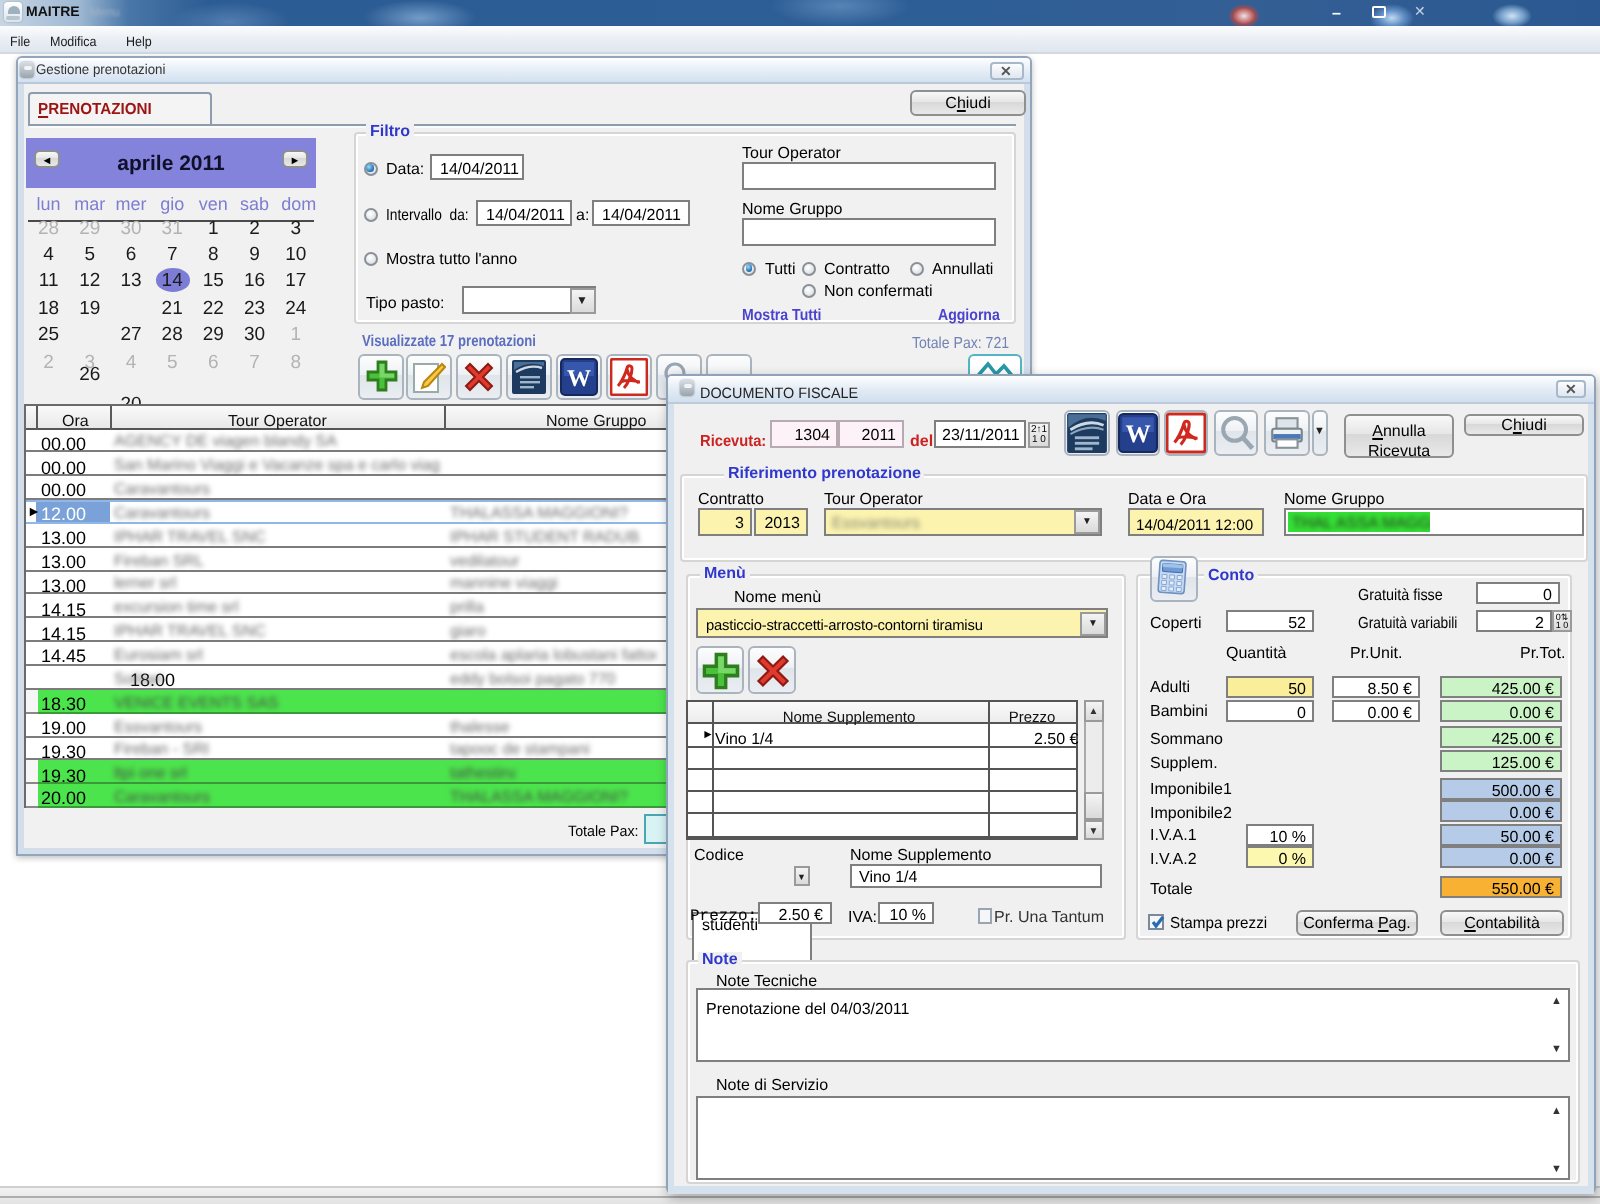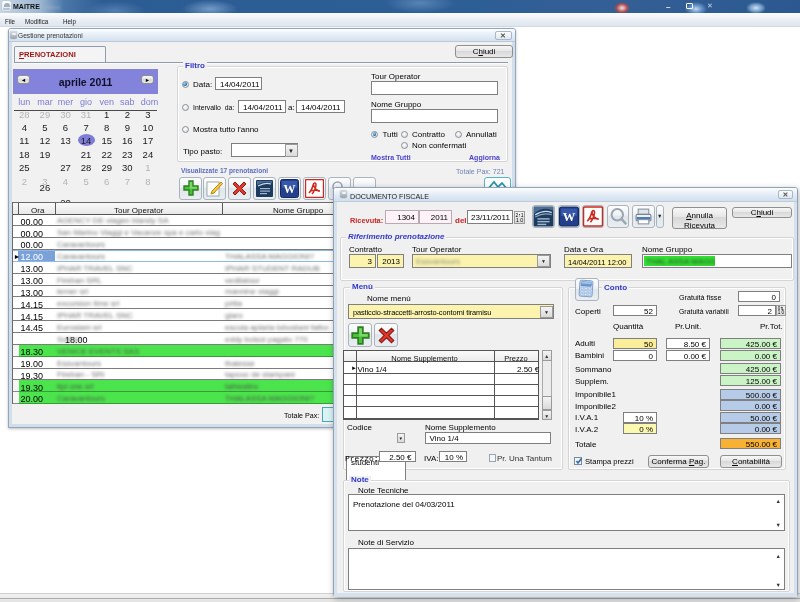--- a/index.html
+++ b/index.html
@@ -309,21 +309,21 @@
   </svg>
 <svg style="left:634px;top:206.5px;" width="19" height="19" viewBox="0 0 18 18">
     <rect x="4" y="2" width="10" height="5" fill="#dde4ea" stroke="#8a9299"></rect>
     <rect x="2" y="7" width="14" height="6" rx="1" fill="#eef1f4" stroke="#7a848c"></rect>
     <rect x="2.5" y="9.5" width="13" height="2.5" fill="#4a78b8"></rect>
     <rect x="4" y="12" width="10" height="4" fill="#fff" stroke="#8a9299"></rect>
   </svg>
 <div class="btn" style="left:672px;top:206.5px;width:55px;height:22px;padding-top:3px;line-height:1.3;"><u>A</u>nnulla<br>Ricevuta</div>
 <div class="btn" style="left:732px;top:206.5px;width:60px;height:11.5px;line-height:10.5px;">C<u>h</u>iudi</div>
 <div class="gbx" style="left:340px;top:237px;width:454px;height:44px;"></div>
-<span class="gcap" style="left:346px;top:233px;font-style:italic;">Riferimento prenotazione</span>
+<span class="gcap" style="left:362px;top:233px;">Riferimento prenotazione</span>
 <span class="lbl" style="left:349px;top:246px;">Contratto</span>
 <div class="tb yb" style="left:349px;top:254px;width:27px;height:14px;text-align:right;padding:3px 3px 0 0;">3</div>
 <div class="tb yb" style="left:377px;top:254px;width:27px;height:14px;text-align:right;padding:3px 3px 0 0;">2013</div>
 <span class="lbl" style="left:412px;top:246px;">Tour Operator</span>
 <div class="tb yb" style="left:412px;top:254px;width:139px;height:14px;"></div>
 <span class="blur" style="left:416px;top:258px;color:#8a8a7a;">Essvantours</span>
 <div class="sb" style="left:537px;top:255px;width:13px;height:12px;line-height:11px;font-size:5px;color:#222;">▼</div>
 <span class="lbl" style="left:564px;top:246px;">Data e Ora</span>
 <div class="tb yb" style="left:564px;top:254px;width:68px;height:14px;padding:3.5px 0 0 3px;font-size:7.6px;">14/04/2011 12:00</div>
 <span class="lbl" style="left:642px;top:246px;">Nome Gruppo</span>

